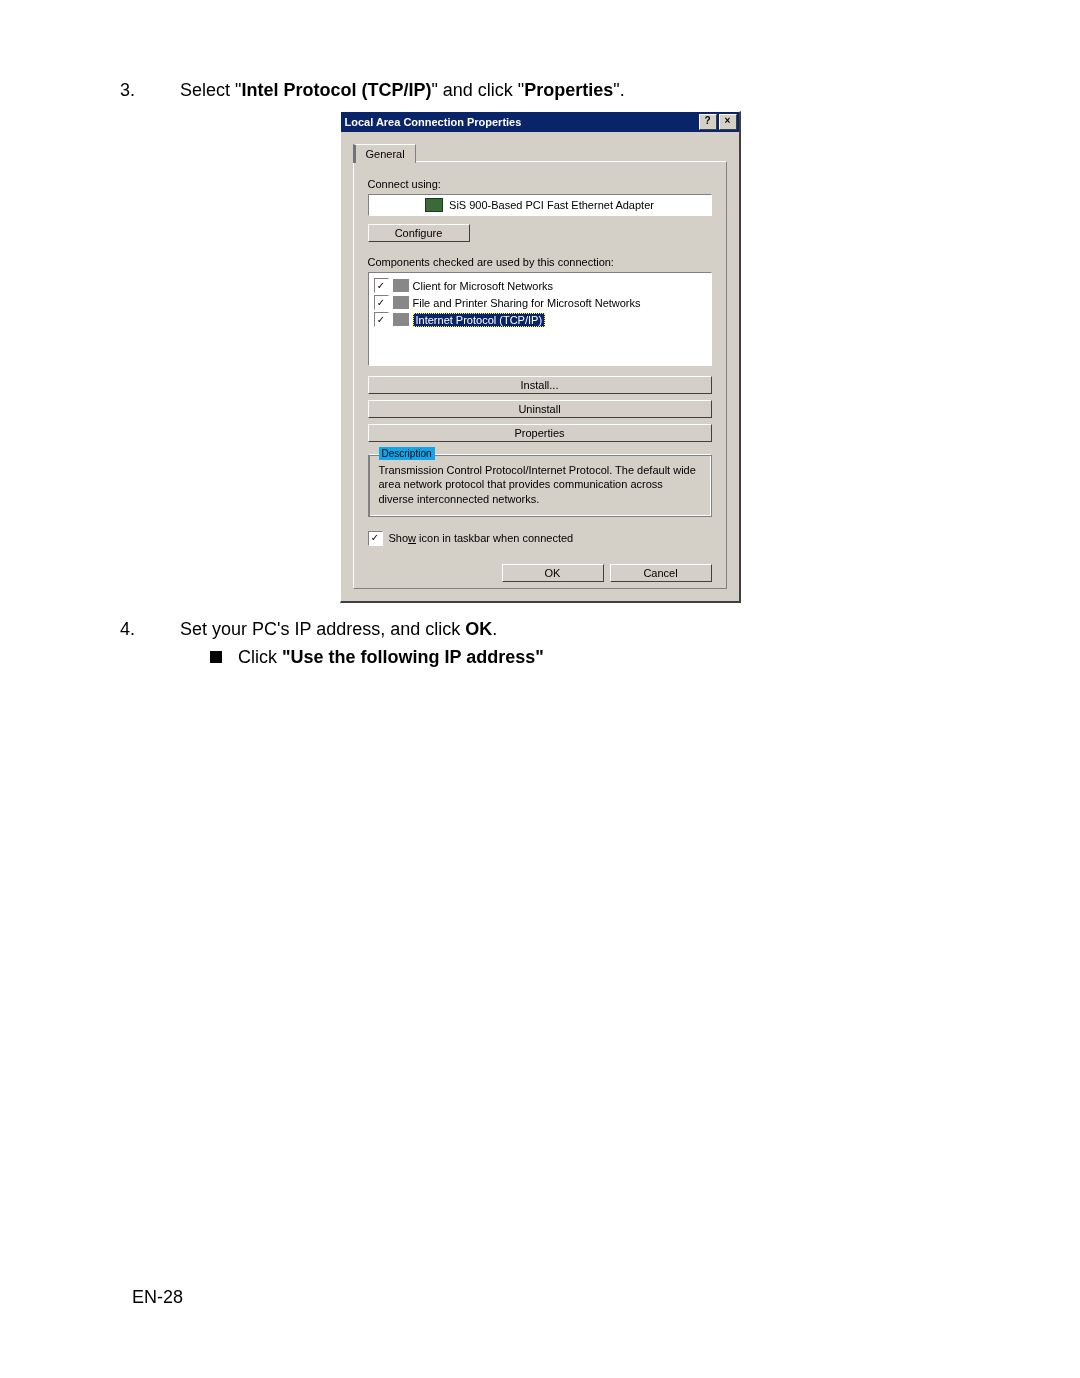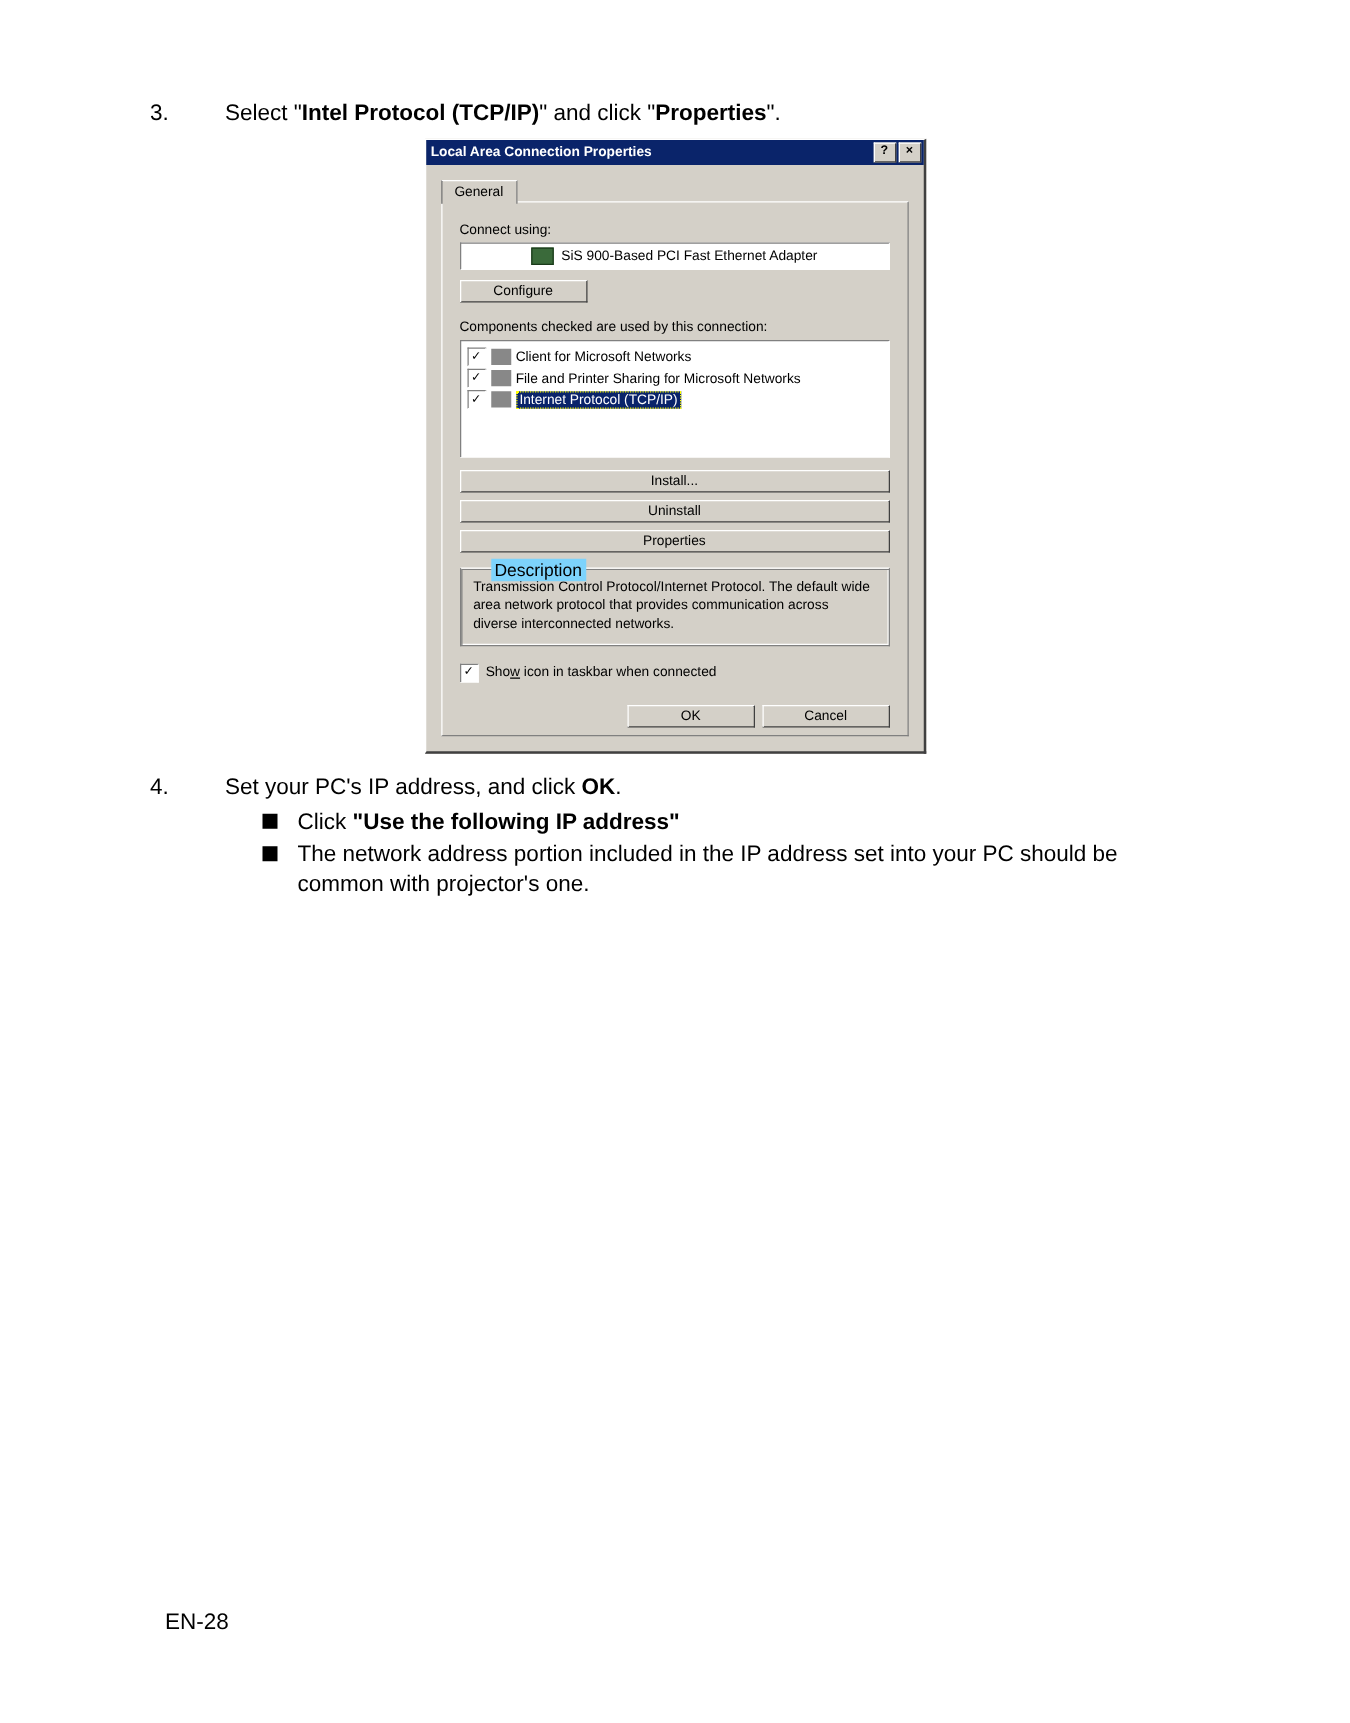--- a/index.html
+++ b/index.html
@@ -100,21 +100,21 @@
     line-height: 12px;
     color: #000;
   }
   .dialog-body {
     padding: 10px 12px 12px 12px;
   }
   .tab {
     display: inline-block;
     background: #d4d0c8;
     border-top: 1px solid #fff;
-    border-left: 1px solid #737373;
+    border-left: 3px solid #737373;
     border-right: 1px solid #808080;
     padding: 3px 10px;
     font-size: 11px;
     position: relative;
     top: 2px;
     z-index: 2;
   }
   .tab-panel {
     border-top: 1px solid #fff;
     border-left: 1px solid #fff;
@@ -210,24 +210,24 @@
     box-shadow: inset 1px 1px 0 #808080, inset -1px -1px 0 #fff;
     padding: 8px 10px 10px 10px;
     margin-top: 12px;
     position: relative;
     font-size: 11px;
     line-height: 1.3;
   }
   .group-title {
     position: absolute;
     top: -8px;
-    left: 24px;
-    background: #7dd3fc;
+    left: 10px;
+    background: #0ea5e9;
     padding: 0 3px;
-    font-size: 14px;
+    font-size: 10px;
   }
   .taskbar-chk-row {
     display: flex;
     align-items: center;
     gap: 6px;
     margin-top: 14px;
     font-size: 11px;
   }
   .dialog-footer {
     display: flex;
@@ -327,21 +327,17 @@
     </div>
   </div>
 
   <div class="sub-list">
     <div class="sub-item">
       <div class="bullet-sq"></div>
       <div class="sub-content">
         <span>Click </span><span class="bold">"Use the following IP address"</span>
       </div>
     </div>
-    <div class="sub-item">
-      <div class="bullet-sq"></div>
-      <div class="sub-content">The network address portion included in the IP address set into your PC should be common with projector's one.</div>
-    </div>
   </div>
 
   <div class="page-num">EN-28</div>
 
 </div>
 
 </body></html>

